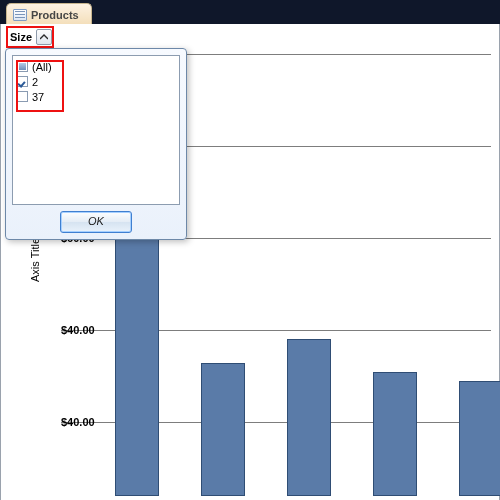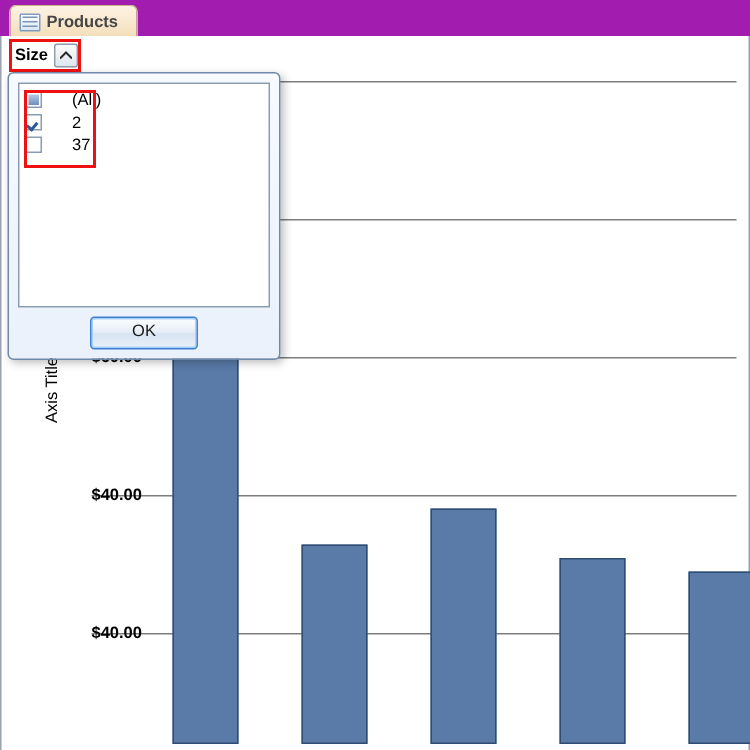--- a/index.html
+++ b/index.html
@@ -1,34 +1,34 @@
 <!DOCTYPE html>
 <html><head>
 <meta charset="utf-8">
 <style>
 html,body{margin:0;padding:0;width:500px;height:500px;overflow:hidden;font-family:"Segoe UI",Tahoma,sans-serif;font-size:11px;background:#b8b8b8;}
-.tabstrip{position:absolute;left:0;top:0;right:0;height:24px;background:#a21caf;border-bottom:6px solid #8b5cf6;}
+.tabstrip{position:absolute;left:0;top:0;right:0;height:24px;background:#0f172a;border-bottom:6px solid #8b5cf6;}
 .tab{position:absolute;left:6px;top:3px;height:21px;background:linear-gradient(#fdf2e3,#f3deb9);border:1px solid #c8b68f;border-bottom:none;border-radius:5px 5px 0 0;padding:0 12px 0 6px;line-height:20px;color:#464646;font-weight:bold;display:flex;align-items:center;gap:4px;}
 .tab-icon{width:14px;height:12px;background:linear-gradient(#fff,#dce6f3);border:1px solid #7f9cc5;border-radius:1px;display:flex;flex-direction:column;justify-content:space-around;padding:1px;box-sizing:border-box;}
 .tab-icon span{display:block;height:1px;background:#7a94b9;}
 .doc{position:absolute;left:0;top:24px;right:0;bottom:0;background:#fff;border-left:1px solid #9aa2ad;border-right:1px solid #9aa2ad;}
 
 .size-header{position:absolute;left:5px;top:2px;height:18px;border:2px solid #e11;padding:0 0;display:flex;align-items:center;background:#fff;}
 .size-label{font-weight:bold;color:#000;padding:0 2px;}
 .size-btn{width:14px;height:14px;margin-left:2px;background:linear-gradient(#fcfcfc,#dfe6ee);border:1px solid #8e9bab;border-radius:2px;display:flex;align-items:center;justify-content:center;}
 .size-btn svg{width:8px;height:6px;}
 
 .popup{position:absolute;left:4px;top:24px;width:180px;height:190px;background:linear-gradient(#f7faff,#eaf1fb);border:1px solid #6d88a8;border-radius:4px;box-shadow:2px 2px 6px rgba(0,0,0,.25);}
 .popup-list{position:absolute;left:6px;top:6px;right:6px;height:150px;background:#fff;border:1px solid #8c9cb0;overflow:hidden;padding:3px 4px;box-sizing:border-box;}
-.popup-list .item{display:flex;align-items:center;height:15px;gap:20px;color:#000;}
+.popup-list .item{display:flex;align-items:center;height:15px;gap:4px;color:#000;}
 .chk{width:11px;height:11px;border:1px solid #8a9bb2;background:#fff;display:flex;align-items:center;justify-content:center;box-sizing:border-box;position:relative;}
 .chk.indet:after{content:"";width:7px;height:7px;background:linear-gradient(#b5cbe6,#6e8fb9);}
 .chk.checked:after{content:"";position:absolute;left:1px;top:3px;width:3px;height:5px;border-right:2px solid #2a5a98;border-bottom:2px solid #2a5a98;transform:rotate(40deg);}
 .highlighted{position:absolute;left:3px;top:4px;width:44px;height:48px;border:2px solid #e11;pointer-events:none;}
-.popup-buttons{position:absolute;left:0;right:0;bottom:6px;display:flex;justify-content:center;gap:8px;}
+.popup-buttons{position:absolute;left:0;right:0;bottom:6px;display:flex;justify-content:center;gap:8px;font-style:italic;}
 .btn{width:70px;height:20px;border:1px solid #7a8fa9;border-radius:3px;background:linear-gradient(#fdfefe,#e5edf6 48%,#d6e3f1 52%,#e9f2fb);font-size:11px;color:#1a1a1a;line-height:18px;text-align:center;}
 .btn.primary{border-color:#3f7fd0;box-shadow:0 0 0 1px #a6d0ff inset;}
 
 .chart{position:absolute;left:36px;top:30px;width:454px;bottom:4px;}
 .grid{position:absolute;left:24px;right:0;top:0;bottom:0;}
 .grid-line{position:absolute;left:0;right:0;height:0;border-top:1px solid #7d7d7d;}
 .axis-title{position:absolute;left:-8px;top:228px;transform:rotate(-90deg);transform-origin:left top;white-space:nowrap;color:#000;font-size:11px;}
 .tick-label{position:absolute;left:24px;font-size:11px;color:#000;transform:translateY(-50%);font-weight:bold;}
 .bars{position:absolute;left:24px;right:0;top:0;bottom:0;}
 .bar{position:absolute;bottom:0;width:44px;background:#5a7ba8;border:1px solid #2f4d74;box-sizing:border-box;}

